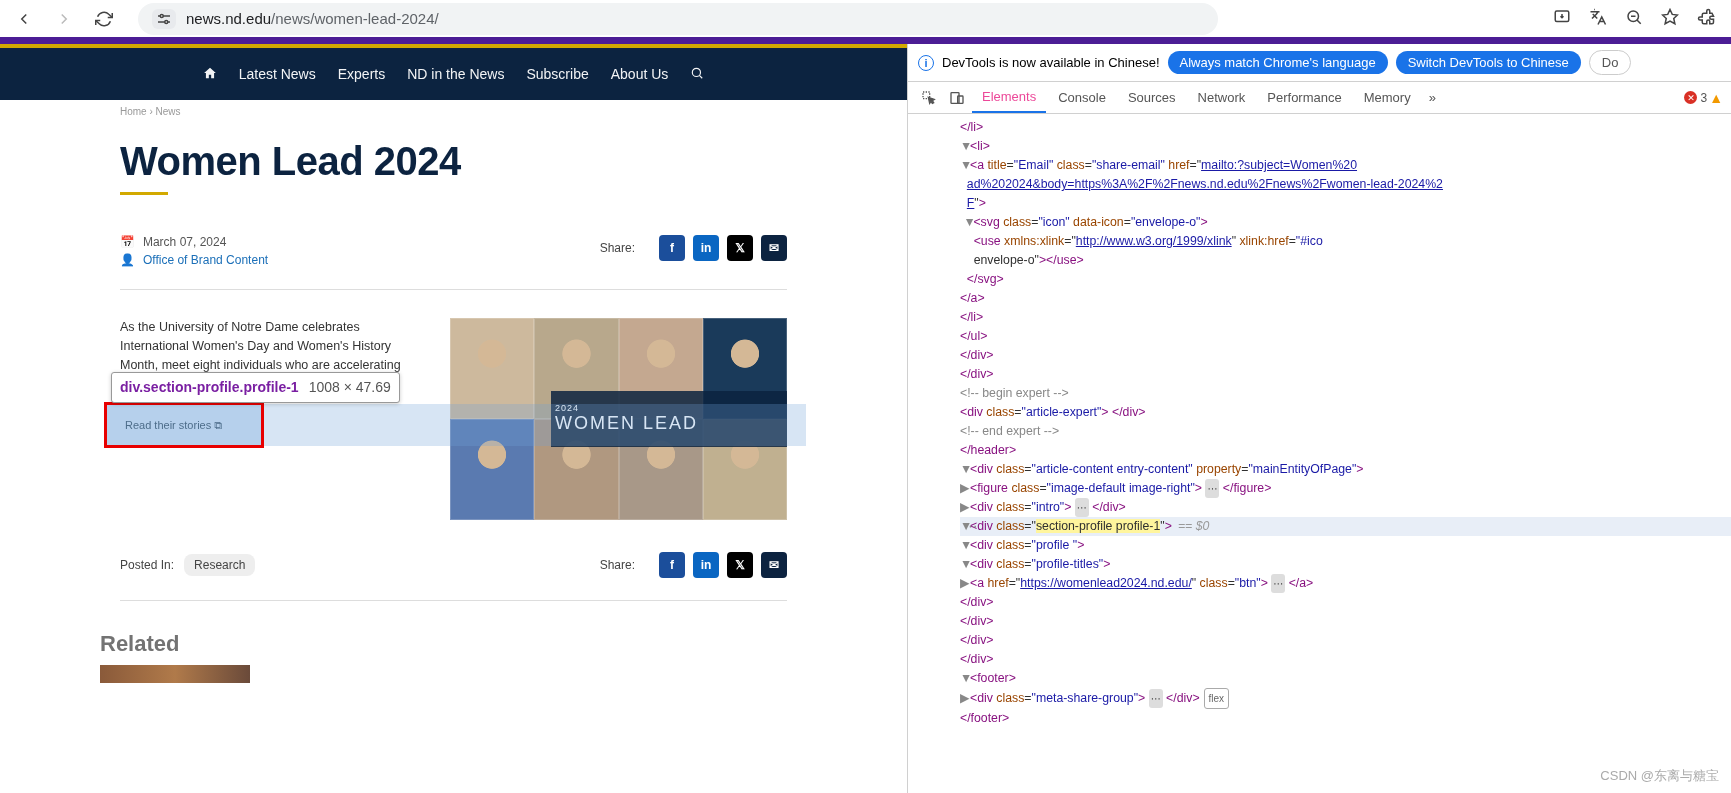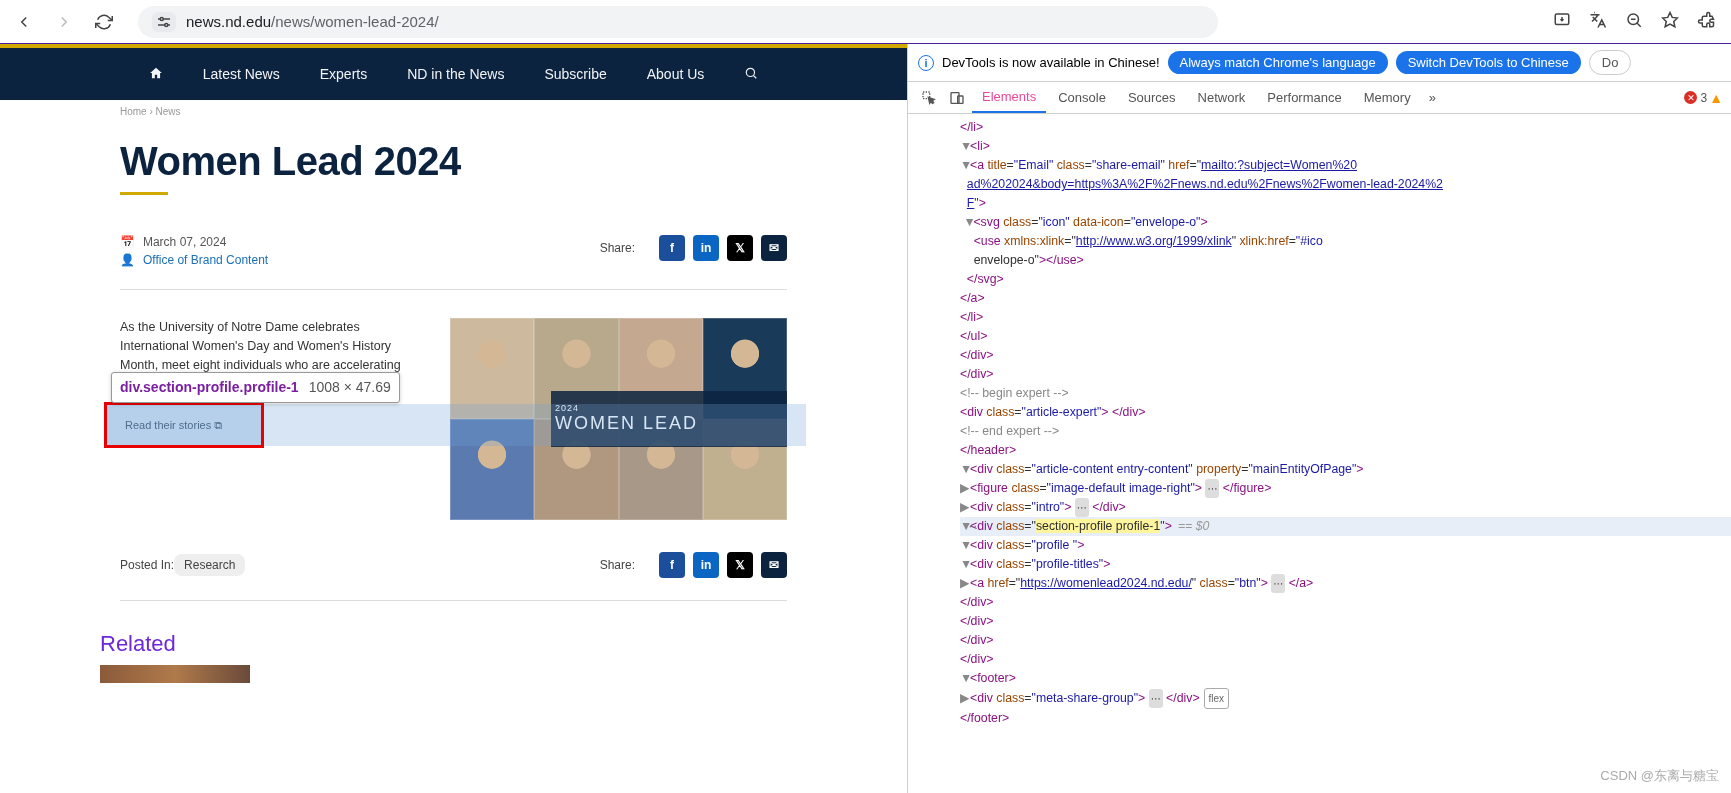--- a/index.html
+++ b/index.html
@@ -1,38 +1,38 @@
 <!DOCTYPE html>
 <html><head>
 <meta charset="utf-8">
 <style>
 *{margin:0;padding:0;box-sizing:border-box;font-family:-apple-system,BlinkMacSystemFont,"Segoe UI",Arial,sans-serif}
 body{overflow:hidden}
 .root{width:1731px;height:793px;display:flex;flex-direction:column;background:#fff}
 
 
-.chrome{height:44px;display:flex;align-items:center;gap:12px;padding:0 10px;background:#fff;border-bottom:1px solid #4c1d95}
+.chrome{height:44px;display:flex;align-items:center;gap:12px;padding:0 10px;background:#fff;border-bottom:7px solid #4c1d95}
 .chrome .nav-btn{width:28px;height:28px;display:flex;align-items:center;justify-content:center;color:#444;border-radius:50%}
 .chrome .nav-btn.disabled{color:#bbb}
 .chrome .url-bar{flex:0 0 auto;display:flex;align-items:center;gap:10px;height:32px;background:#f1f3f4;border-radius:16px;padding:0 14px;margin-left:8px;min-width:1080px}
 .chrome .url-bar .url-text{font-size:15px;color:#202124;white-space:nowrap}
 .chrome .url-bar .url-text .domain{color:#202124}
 .chrome .url-bar .url-text .path{color:#5f6368}
 .chrome .right-icons{margin-left:auto;display:flex;align-items:center;gap:18px;padding-right:6px;color:#444}
 .chrome svg{width:18px;height:18px}
 .tune-badge{width:24px;height:20px;background:#e8eaed;border-radius:6px;display:flex;align-items:center;justify-content:center;font-size:13px}
 
 
 .split{flex:1;display:flex;min-height:0}
 .page{flex:0 0 908px;display:flex;flex-direction:column;border-right:1px solid #d0d0d0;overflow:hidden}
 .devtools{flex:1;display:flex;flex-direction:column;min-width:0;background:#fff;position:relative}
 
 
 .gold-bar{height:4px;background:#d2a900}
-.site-nav{height:52px;background:#0c2340;display:flex;align-items:center;justify-content:center;gap:40px;color:#fff;font-size:14px}
+.site-nav{height:52px;background:#0c2340;display:flex;align-items:center;justify-content:center;gap:22px;color:#fff;font-size:14px}
 .site-nav .nav-item{color:#fff;opacity:.95}
 .site-nav .home-icn{width:14px;height:14px}
 .breadcrumb{font-size:10px;color:#999;padding:6px 120px 0}
 
 
 .article{padding:10px 120px 0 120px;position:relative;flex:1;color:#0c2340}
 .page-title{font-size:40px;font-weight:700;color:#0c2340;margin:12px 0 8px;letter-spacing:-0.5px}
 .title-underline{width:48px;height:3px;background:#d2a900;margin-bottom:40px}
 .meta-row{display:flex;justify-content:space-between;align-items:flex-start;border-bottom:1px solid #ddd;padding-bottom:18px}
 .meta-left{font-size:12px;color:#555}
@@ -55,24 +55,24 @@
 .hero-img{flex:1;min-width:0;height:202px;background:linear-gradient(90deg,#c5b8a0 0 12.5%,#d4c7b0 12.5% 25%,#b8a890 25% 37.5%,#c0b8d0 37.5% 50%,#344 50% 62.5%,#556 62.5% 75%,#889 75% 87.5%,#1a3a5a 87.5% 100%);position:relative;display:grid;grid-template-columns:repeat(4,1fr);grid-template-rows:1fr 1fr}
 .hero-cell{background:#b8a890;border:1px solid rgba(255,255,255,.2);position:relative;overflow:hidden}
 .hero-cell::after{content:"";position:absolute;inset:0;background:radial-gradient(circle at 50% 35%,#d4b896 0 18%,transparent 19%)}
 .hero-cell:nth-child(1){background:#cdb99d}.hero-cell:nth-child(2){background:#b8a88c}.hero-cell:nth-child(3){background:#c4a890}.hero-cell:nth-child(4){background:#1a3a5a}
 .hero-cell:nth-child(5){background:#5a7ab0}.hero-cell:nth-child(6){background:#b09880}.hero-cell:nth-child(7){background:#a89888}.hero-cell:nth-child(8){background:#c0b090}
 .hero-banner{position:absolute;left:30%;right:0;top:36%;height:28%;background:rgba(12,35,64,.85);color:#fff;display:flex;flex-direction:column;justify-content:center;padding-left:4px;z-index:2}
 .hero-banner .yr{font-size:9px;letter-spacing:1px}
 .hero-banner .tl{font-size:18px;font-weight:500;letter-spacing:2px}
 
 .posted-row{display:flex;justify-content:space-between;align-items:center;margin-top:32px}
-.posted-row .pl{font-size:12px;color:#444;display:flex;align-items:center;}
+.posted-row .pl{font-size:12px;color:#444;display:flex;align-items:center;gap:10px}
 .tag{background:#eee;padding:4px 10px;border-radius:8px;font-size:12px}
 .divider{border-top:1px solid #ddd;margin-top:22px}
-.related{font-size:22px;font-weight:400;color:#6d28d9;margin:30px 0 8px -20px}
+.related{font-size:22px;font-weight:700;color:#737373;margin:30px 0 8px -20px}
 .rel-thumb{width:150px;height:18px;background:linear-gradient(90deg,#8a5a3a,#b07a4a,#6a4a3a);margin-left:-20px}
 
 
 .dt-infobar{height:38px;display:flex;align-items:center;gap:8px;padding:0 10px;border-bottom:1px solid #d0d0d0;font-size:13px}
 .dt-infobar .info-i{width:16px;height:16px;border-radius:50%;border:1.5px solid #1a73e8;color:#1a73e8;display:flex;align-items:center;justify-content:center;font-size:11px;font-weight:700}
 .pill{padding:4px 12px;border-radius:14px;font-size:13px;color:#fff;cursor:pointer}
 .pill.blue{background:#1a73e8}
 .pill.light{background:#fff;color:#555;border:1px solid #ccc}
 .dt-tabs{height:32px;display:flex;align-items:center;padding:0 8px;border-bottom:1px solid #d0d0d0;gap:2px;font-size:13px;color:#555}
 .dt-tabs .tool-icn{width:26px;height:26px;display:flex;align-items:center;justify-content:center}

